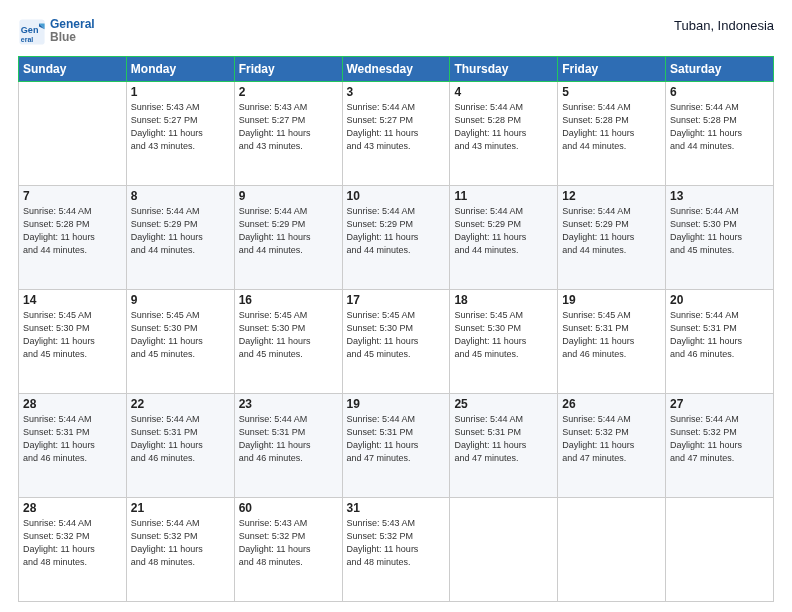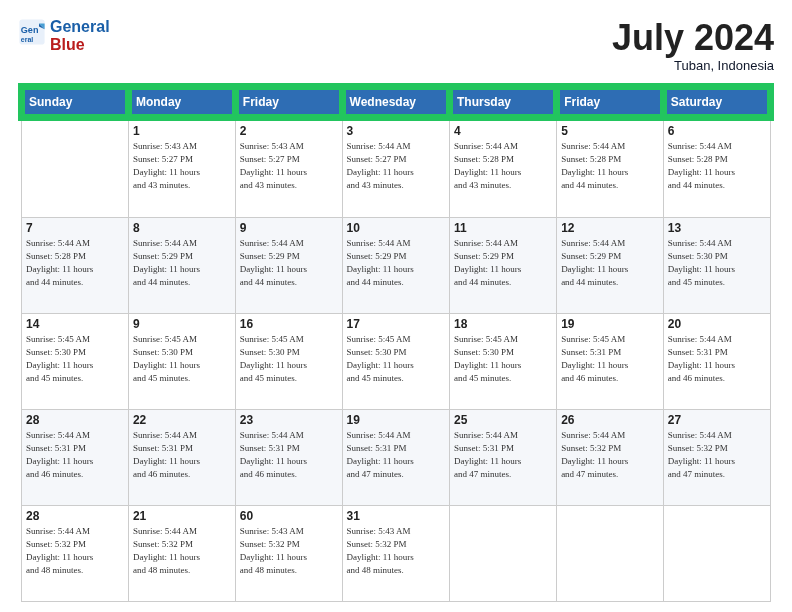--- a/index.html
+++ b/index.html
@@ -21,21 +21,21 @@
       display: flex;
       justify-content: space-between;
       align-items: flex-start;
       margin-bottom: 10px;
     }
     .logo {
       display: flex;
       align-items: flex-start;
     }
     .logo-text {
-      font-size: 16px;
+      font-size: 12px;
       font-weight: bold;
       color: #333;
       line-height: 1.1;
     }
     .logo-text span {
       color: #1a5fa8;
     }
     .logo-icon {
       width: 28px;
       height: 28px;
@@ -59,21 +59,21 @@
       border-collapse: collapse;
       flex: 1;
     }
     .calendar th {
       background-color: #2e6db4;
       color: #fff;
       font-size: 12px;
       font-weight: bold;
       padding: 5px 4px;
       text-align: left;
-      border: 7px solid #22c55e;
+      border: 1px solid #22c55e;
       margin-left: 24px;
     }
     .calendar td {
       vertical-align: top;
       border: 1px solid #ccc;
       padding: 3px 4px;
       font-size: 9.5px;
       color: #333;
       width: 108px;
       min-height: 80px;
@@ -86,21 +86,20 @@
       font-size: 12px;
       font-weight: bold;
       color: #222;
       display: block;
       margin-bottom: 2px;
     }
     .day-info {
       font-size: 9px;
       line-height: 1.45;
       color: #333;
-      font-family: Liberation Serif, serif;
     }
     .empty-cell {
       background: #fff !important;
     }
   </style>
 </head>
 <body>
 
 <div class="page">
   <div class="header">
@@ -108,26 +107,25 @@
       <svg class="logo-icon" viewBox="0 0 40 40">
         <rect x="2" y="2" width="36" height="36" rx="4" fill="#e8f0fa"></rect>
         <text x="4" y="22" font-size="13" font-weight="bold" fill="#1a5fa8">Gen</text>
         <text x="4" y="34" font-size="10" font-weight="bold" fill="#1a5fa8">eral</text>
         <polygon points="30,8 38,16 30,12" fill="#1a5fa8"></polygon>
         <polygon points="30,8 38,16 38,8" fill="#4a9fd4"></polygon>
       </svg>
       <div>
         <div class="logo-text">
           <span>General</span><br>
-          <span style="color:#b91c1c;">Blue</span>
+          <span style="color:#737373;">Blue</span>
         </div>
       </div>
     </div>
     <div class="title-block">
-      <div class="month-title">July 2024</div>
       <div class="location-title">Tuban, Indonesia</div>
     </div>
   </div>
 
   <table class="calendar">
     <thead>
       <tr>
         <th>Sunday</th>
         <th>Monday</th>
         <th>Friday</th>

